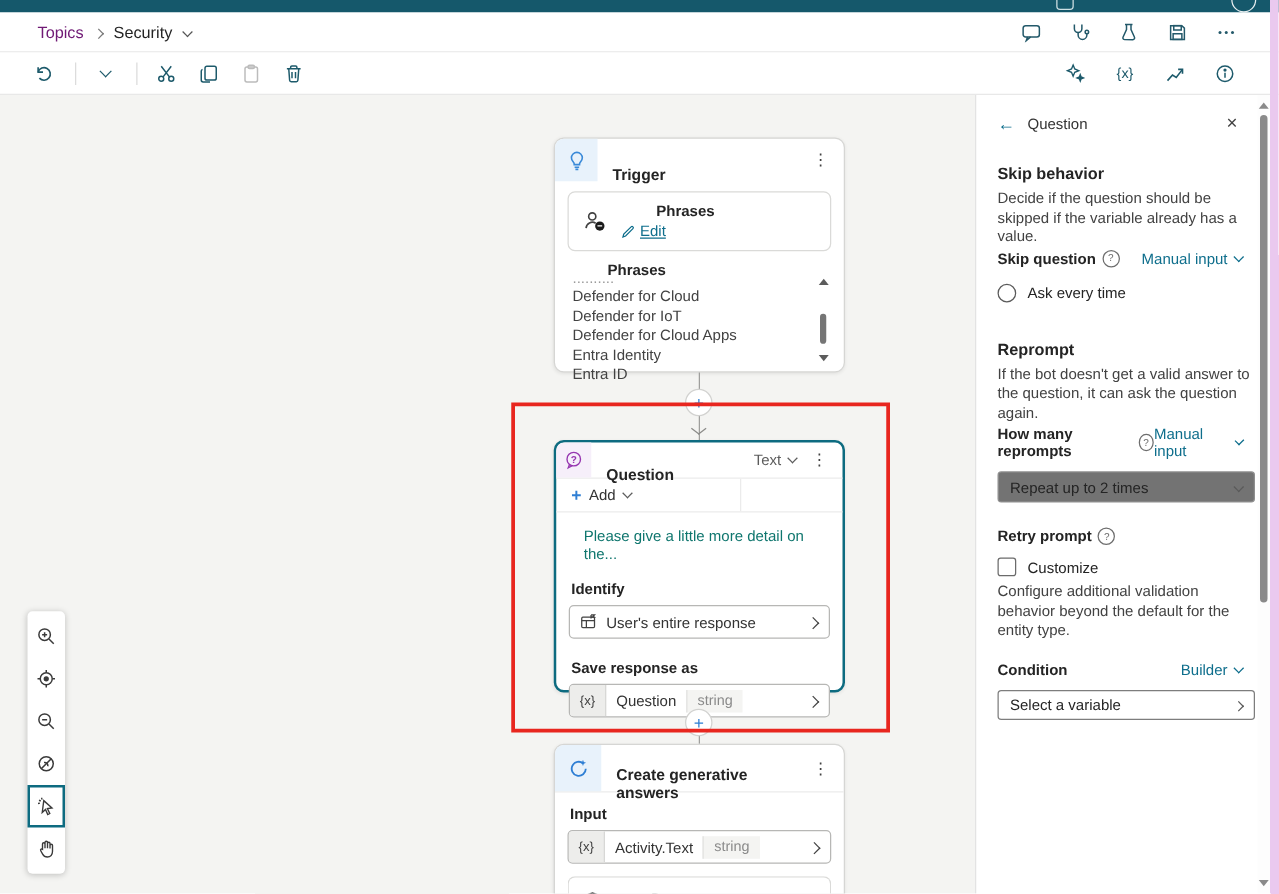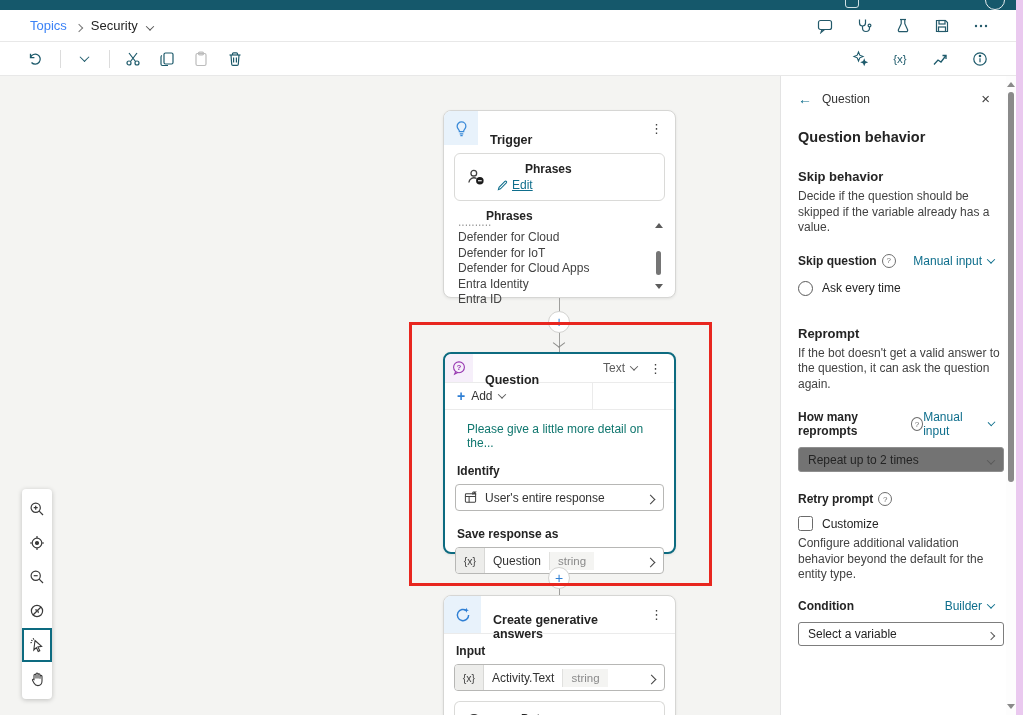--- a/index.html
+++ b/index.html
@@ -3,21 +3,21 @@
 <meta charset="utf-8">
 <style>
   html,body{margin:0;padding:0;background:#fff;font-family:"Liberation Sans","DejaVu Sans",sans-serif;-webkit-font-smoothing:antialiased;}
   .stage{position:relative;width:1023px;height:715px;overflow:hidden;background:#fff;}
   
   .tealbar{position:absolute;left:0;top:0;width:1023px;height:10px;background:#15586b;}
   .tealbar .avatar{position:absolute;right:18px;top:-10px;width:18px;height:18px;border:1.5px solid #e8eef0;border-radius:50%;}
   .tealbar .partial{position:absolute;left:845px;top:-6px;width:12px;height:12px;border:1.5px solid #cfe0e4;border-radius:3px;}
   
   .crumbrow{position:absolute;left:0;top:10px;width:1023px;height:32px;background:#fff;border-bottom:1px solid #e8e8e8;display:flex;align-items:center;padding:0 34px 0 30px;box-sizing:border-box;}
-  .crumbrow .link{font-size:13px;color:#3b82f6;cursor:pointer;}
+  .crumbrow .link{font-size:13px;color:#701a75;cursor:pointer;}
   .crumbrow .sep{margin:0 9px;color:#7a7a7a;}
   .crumbrow .cur{font-size:13px;color:#242424;}
   .crumbrow .spacer{flex:1;}
   .hicons{display:flex;align-items:center;gap:22px;color:#23596a;}
   .hicons .ic{width:17px;height:17px;display:flex;align-items:center;justify-content:center;cursor:pointer;}
   
   .toolrow{position:absolute;left:0;top:42px;width:1023px;height:34px;background:#fff;border-bottom:1px solid #e8e8e8;display:flex;align-items:center;padding:0 34px 0 26px;box-sizing:border-box;color:#1d5a6b;}
   .toolrow .ic{width:18px;height:18px;display:flex;align-items:center;justify-content:center;cursor:pointer;margin-right:16px;}
   .toolrow .div{width:1px;height:18px;background:#dcdcdc;margin:0 14px 0 0;}
   .toolrow .disabled{color:#bcbcbc;}
@@ -76,21 +76,21 @@
   .zbtn.sel{border:2px solid #0d6b80;}
   
   .panel{position:absolute;left:780px;top:0;width:226px;height:639px;background:#fff;border-left:1px solid #e3e3e3;box-sizing:border-box;padding:14px 10px 0 17px;overflow:hidden;}
   .pback{display:flex;align-items:center;}
   .pback .arr{color:#0e6e8c;font-size:14px;cursor:pointer;}
   .pback .bt{font-size:12px;color:#333;margin-left:10px;flex:1;}
   .pback .x{color:#424242;font-size:15px;cursor:pointer;margin-right:6px;}
   .ptitle{font-size:14.5px;font-weight:bold;color:#242424;margin-top:22px;}
   .sech{font-size:13px;font-weight:bold;color:#242424;margin-top:24px;}
   .sdesc{font-size:12px;color:#424242;line-height:15.5px;margin-top:5px;width:206px;}
-  .frow{display:flex;align-items:center;margin-top:18px;}
+  .frow{display:flex;align-items:center;margin-top:2px;}
   .frow .fl{font-size:12px;font-weight:bold;color:#242424;}
   .qhelp{display:inline-flex;align-items:center;justify-content:center;width:12px;height:12px;border:1px solid #6e6e6e;border-radius:50%;font-size:8px;color:#6e6e6e;margin-left:5px;}
   .frow .spacer{flex:1;}
   .modelink{font-size:12px;color:#0e6e8c;display:flex;align-items:center;gap:6px;cursor:pointer;margin-right:2px;}
   .radio{display:flex;align-items:center;gap:9px;margin-top:13px;cursor:pointer;}
   .rdot{width:15px;height:15px;border:1px solid #5a5a5a;border-radius:50%;box-sizing:border-box;display:flex;align-items:center;justify-content:center;flex:0 0 15px;}
   .rdot.on{border:1.6px solid #0d4a58;}
   .rdot.on i{width:7px;height:7px;background:#1b1b1b;border-radius:50%;}
   .radio .rt{font-size:12px;color:#242424;}
   .selbox{margin-top:9px;width:206px;height:25px;border:1px solid #8f8f8f;border-radius:3px;display:flex;align-items:center;box-sizing:border-box;padding:0 9px;cursor:pointer;background:#737373;}
@@ -415,21 +415,20 @@
         </span>
       </div>
     </div>
 
     <div class="panel">
       <div class="pback">
         <span class="arr">←</span>
         <span class="bt">Question</span>
         <span class="x">×</span>
       </div>
-      <div class="ptitle">Question behavior</div>
 
       <div class="sech">Skip behavior</div>
       <div class="sdesc">Decide if the question should be skipped if the variable already has a value.</div>
 
       <div class="frow">
         <span class="fl">Skip question</span>
         <span class="qhelp">?</span>
         <span class="spacer"></span>
         <span class="modelink">
           <span>Manual input</span>

